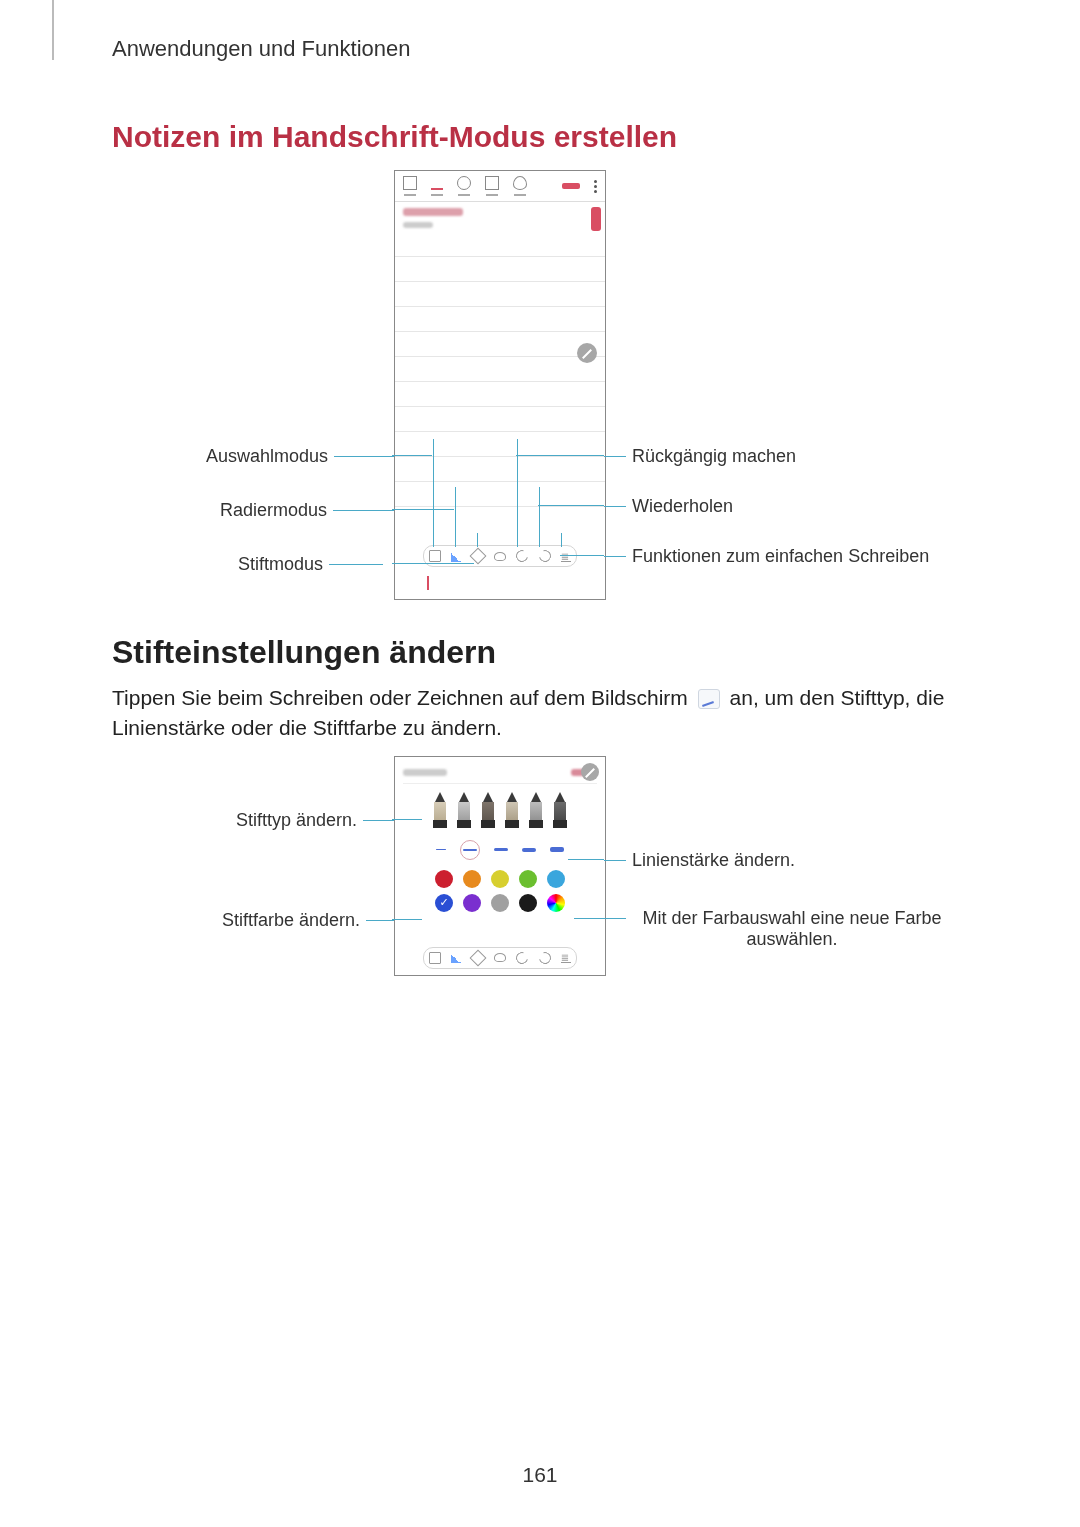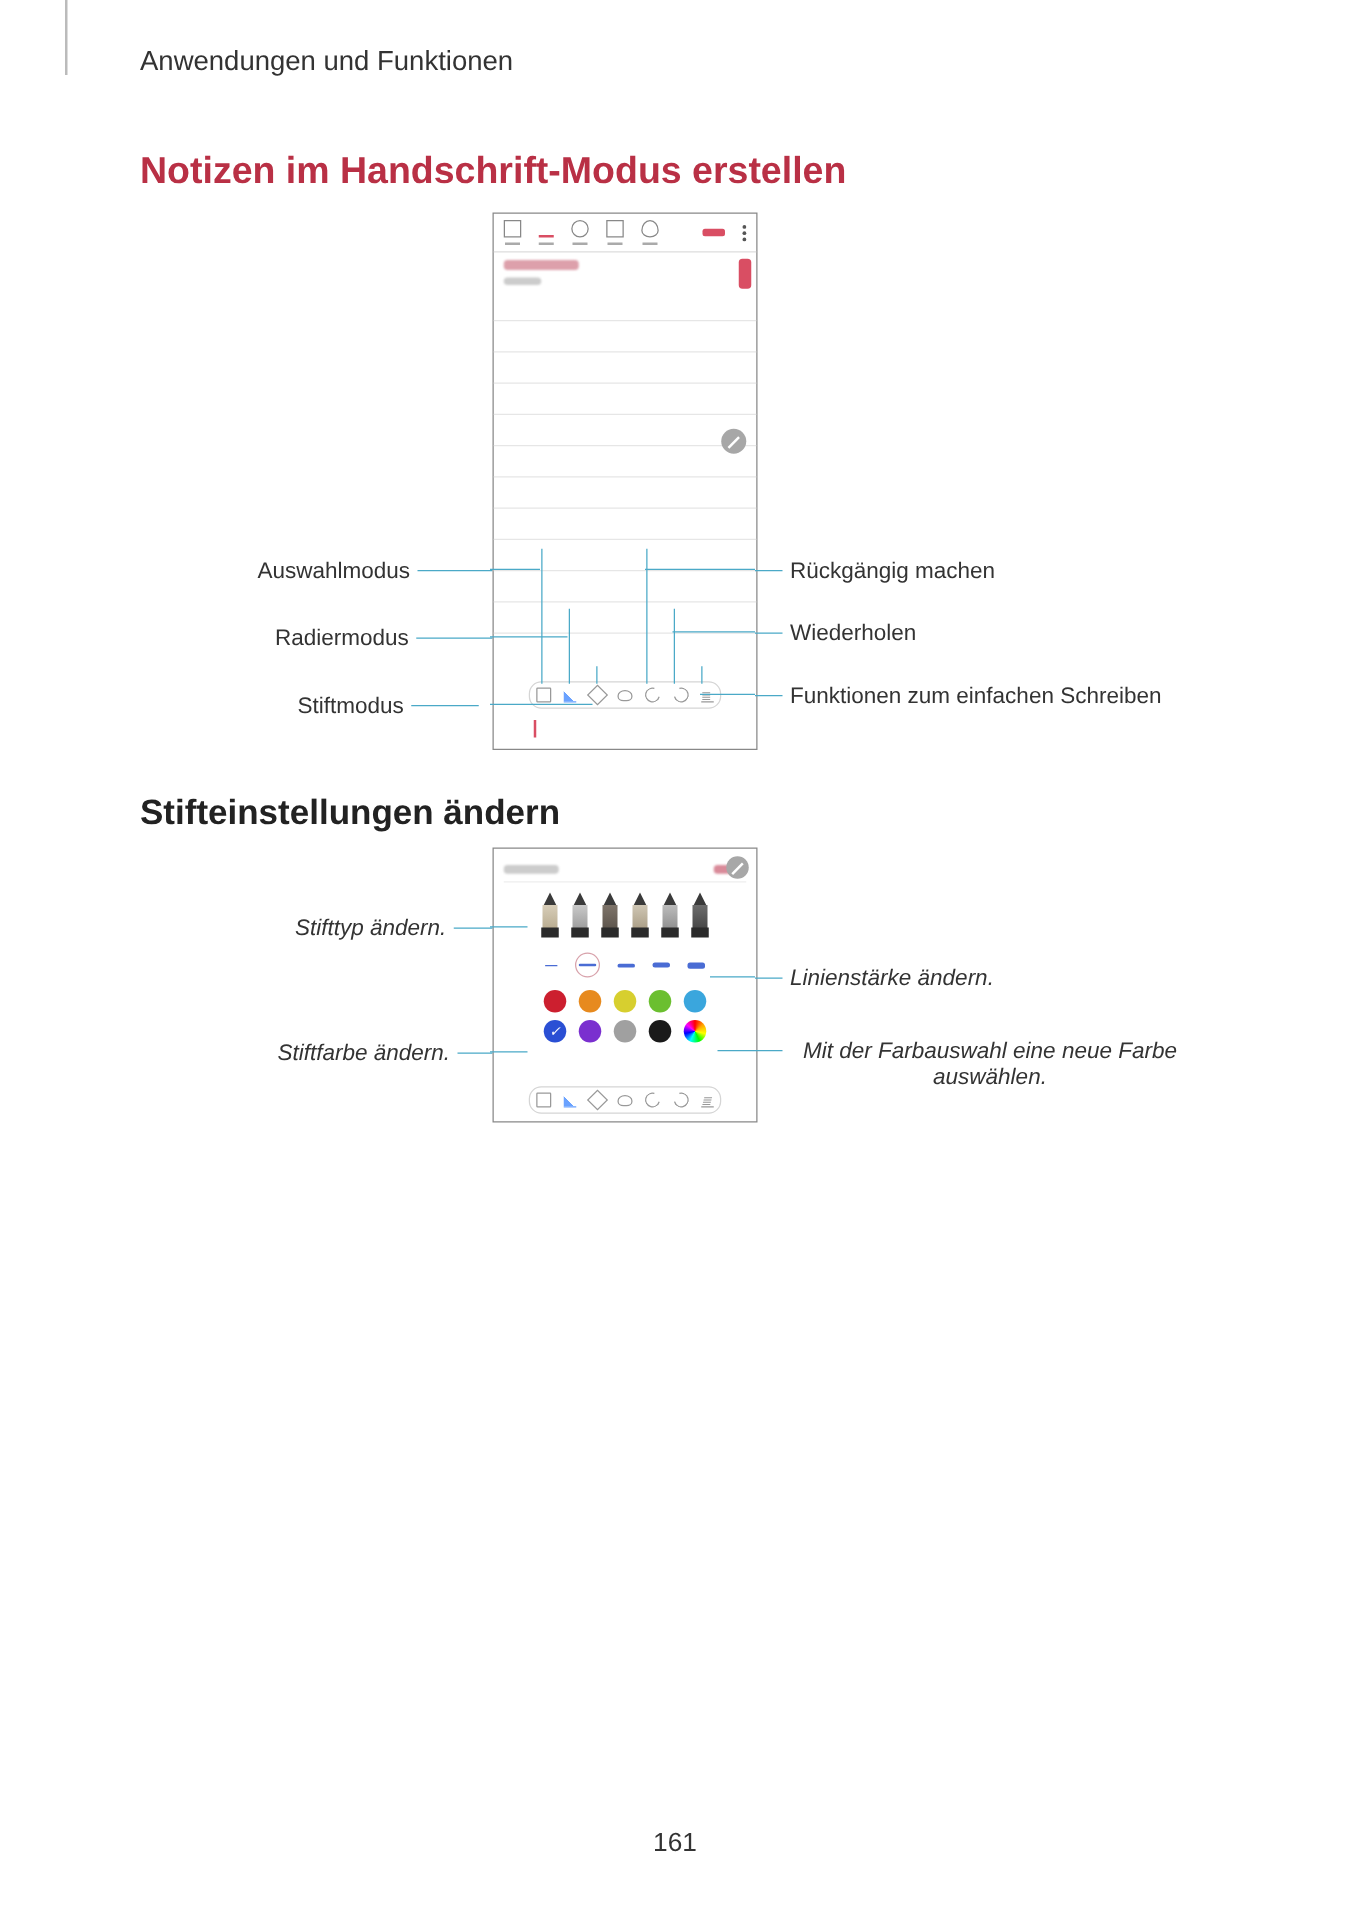--- a/index.html
+++ b/index.html
@@ -35,21 +35,21 @@
     margin: 0 0 16px 0;
   }
   .body-text {
     font-size: 21px;
     line-height: 1.45;
     margin: 0 0 12px 0;
     color: #222;
   }
   .bold { font-weight: 700; }
   .h2 {
-    font-size: 28px;
+    font-size: 32px;
     font-weight: 700;
     color: #222;
     margin: 24px 0 12px 0;
   }
   .page-num {
     position: absolute;
     bottom: 40px;
     left: 0;
     right: 0;
     text-align: center;
@@ -139,21 +139,20 @@
     width: 1px;
     background: #4aa9c7;
     position: absolute;
   }
   
   .fig2 {
     position: relative;
     width: 900px;
     height: 240px;
     margin: 12px auto 0 auto;
-    font-style: italic;
   }
   .panel {
     position: absolute;
     left: 282px;
     top: 0;
     width: 210px;
     height: 218px;
     border: 1px solid #888;
     background: #fff;
   }
@@ -343,20 +342,23 @@
     <div class="lead-line" style="position:absolute; left:280px; top:285px; width:40px;"></div>
     <div class="lead-line" style="position:absolute; left:280px; top:339px; width:62px;"></div>
     <div class="lead-line" style="position:absolute; left:280px; top:393px; width:82px;"></div>
 
     <div class="lead-line" style="position:absolute; left:404px; top:285px; width:88px;"></div>
     <div class="lead-line" style="position:absolute; left:426px; top:335px; width:66px;"></div>
     <div class="lead-line" style="position:absolute; left:448px; top:385px; width:44px;"></div>
   </div>
 
   <h2 class="h2">Stifteinstellungen ändern</h2>
+  <p class="body-text">
+    <span>Tippen Sie beim Schreiben oder Zeichnen auf dem Bildschirm </span><span class="inline-icon"></span><span> an, um den Stifttyp, die Linienstärke oder die Stiftfarbe zu ändern.</span>
+  </p>
 
   <div class="fig2">
 
     <div class="callout" style="left:124px; top:54px;">
       <span>Stifttyp ändern.</span>
       <div class="lead-line" style="width:40px; margin-left:6px;"></div>
     </div>
     <div class="callout" style="left:110px; top:154px;">
       <span>Stiftfarbe ändern.</span>
       <div class="lead-line" style="width:40px; margin-left:6px;"></div>

